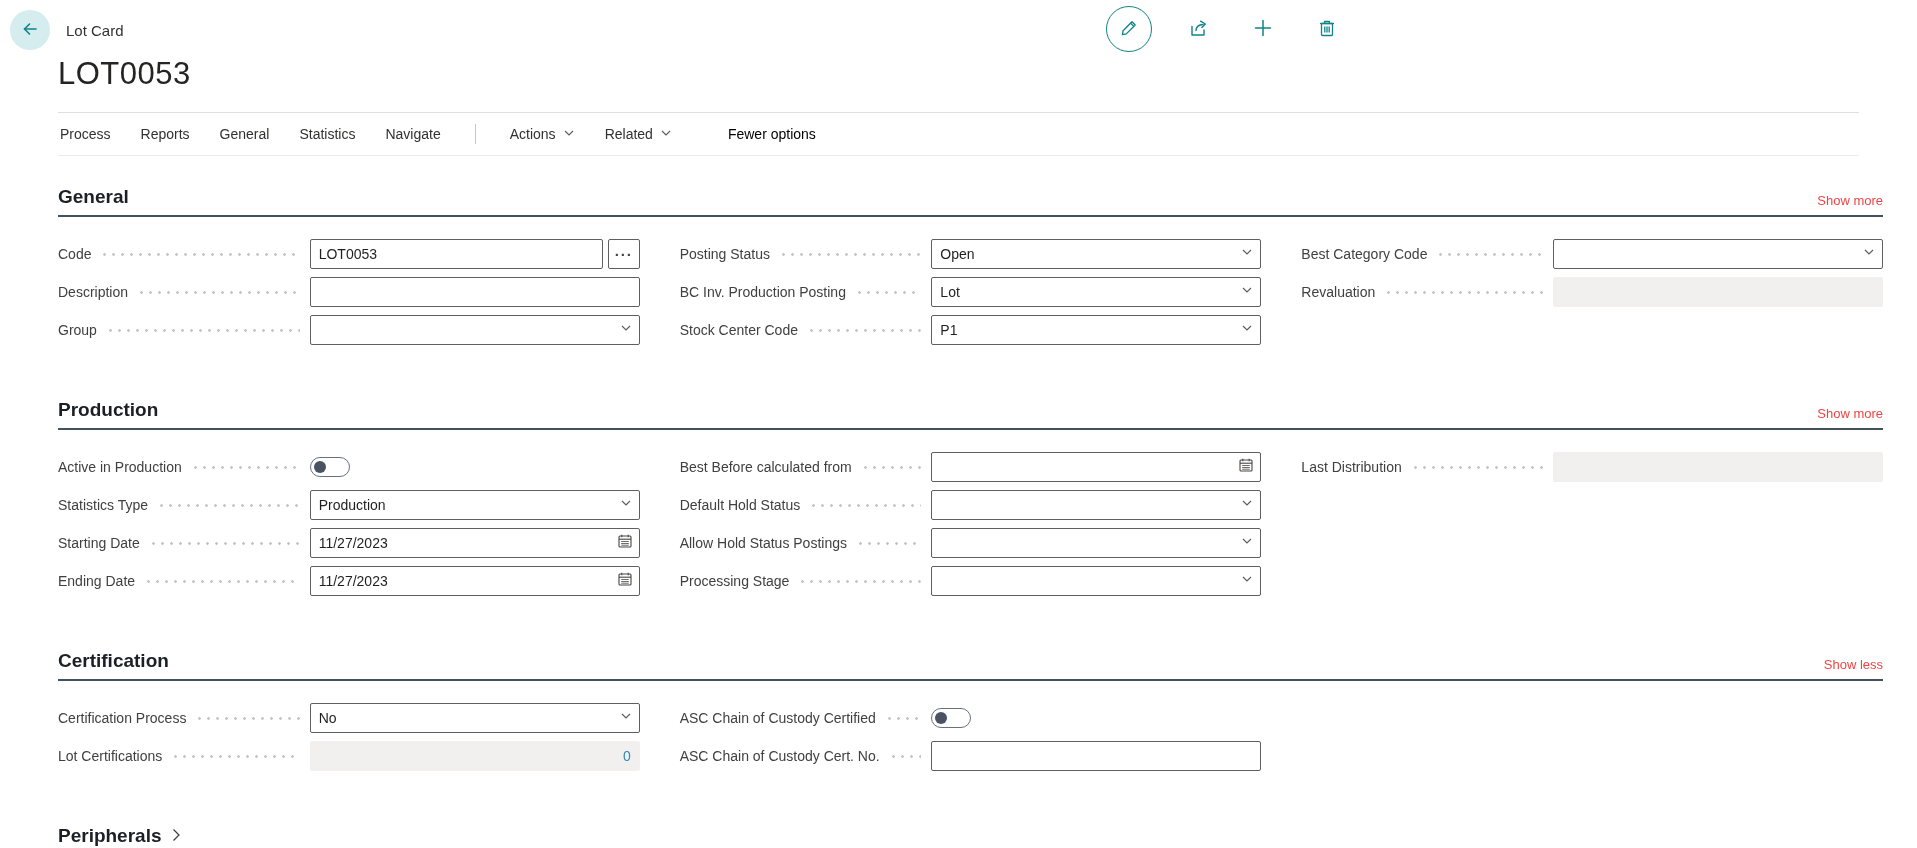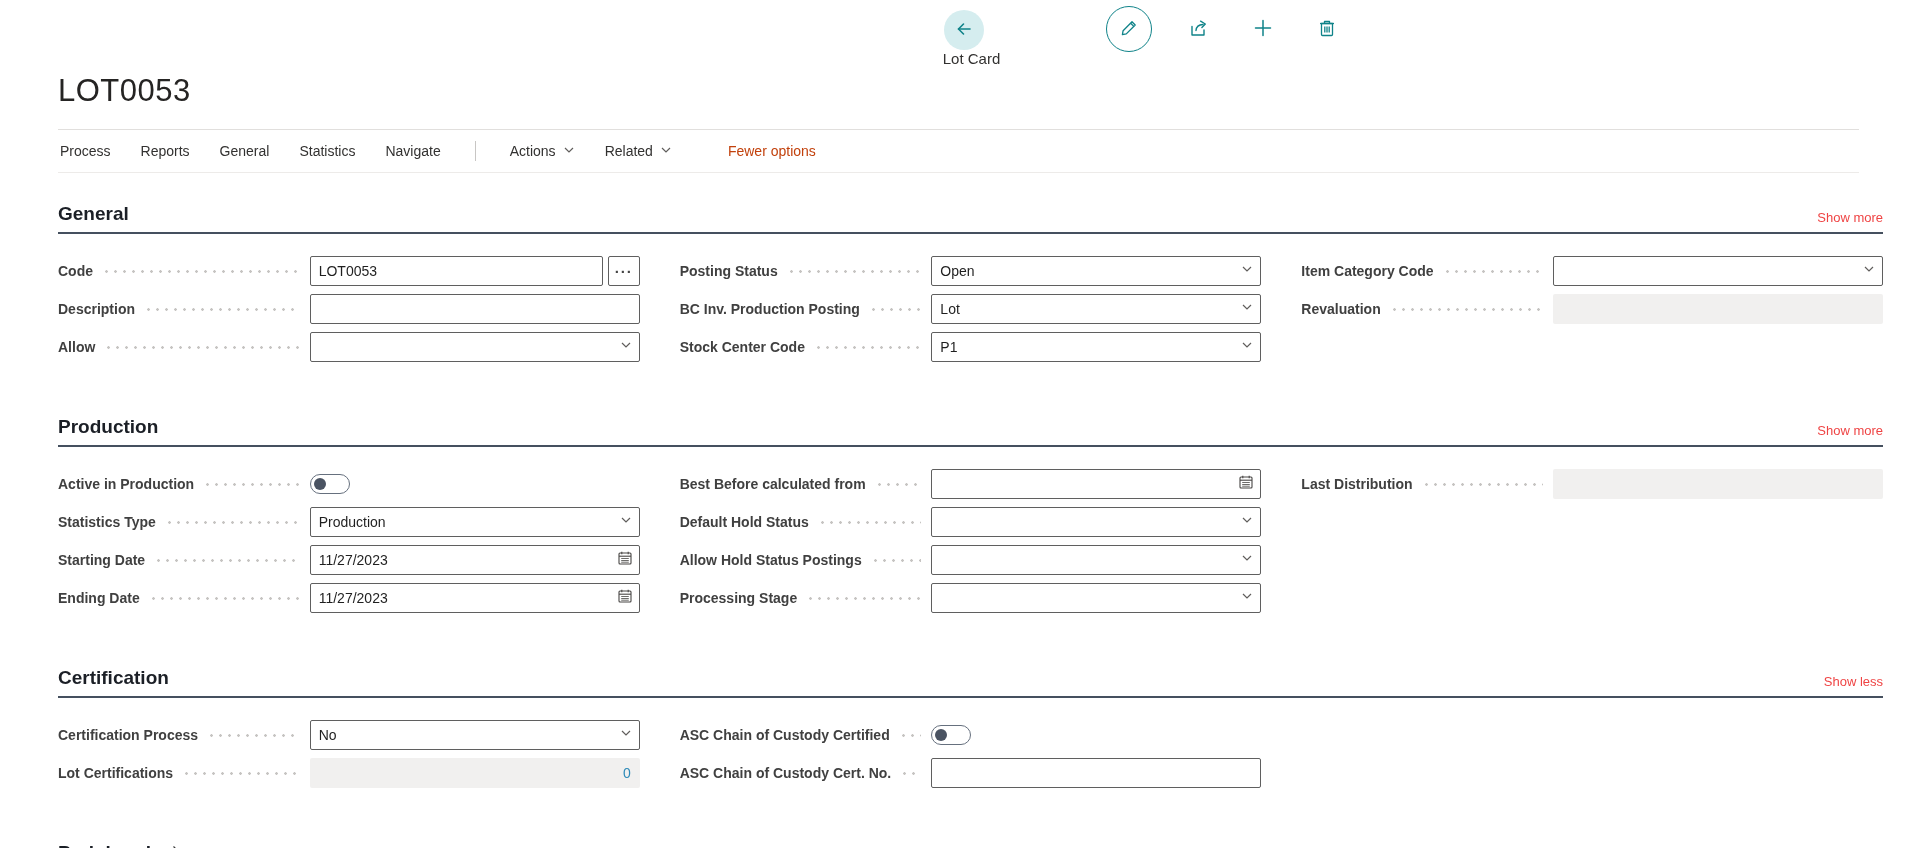--- a/index.html
+++ b/index.html
@@ -1,53 +1,53 @@
 <!DOCTYPE html>
 <html><head>
 <meta charset="utf-8">
 <style>
   * { margin:0; padding:0; box-sizing:border-box; }
   html,body { background:#fff; }
   body { font-family:"Liberation Sans", sans-serif; color:#323130; }
   .page { position:relative; width:1917px; height:848px; background:#fff; overflow:hidden; }
 
   
-  .topbar { display:flex; align-items:center; padding:10px 0 0 10px;flex-direction:column; }
+  .topbar { display:flex; align-items:center; padding:10px 0 0 10px; }
   .back-btn { width:40px; height:40px; border-radius:50%; border:none; background:#d5edef;
               display:flex; align-items:center; justify-content:center; cursor:pointer; }
   .caption { margin-left:16px; font-size:15px; color:#323130; }
 
   .header-actions { position:absolute; left:1106px; top:6px; display:flex; align-items:center; gap:30px; }
   .action-btn { background:none; border:none; cursor:pointer; display:flex; align-items:center; justify-content:center;
                 width:34px; height:34px; }
   .action-btn.circled { width:46px; height:46px; border:1px solid #0f8389; border-radius:50%; }
 
   
   .title { margin:6px 0 0 58px; font-size:31px; font-weight:300; color:#252423; letter-spacing:.5px; }
 
   
   .menubar { margin:20px 58px 0 58px; border-top:1px solid #e1dfdd; border-bottom:1px solid #edebe9;
              display:flex; align-items:center; gap:30px; padding:11px 2px; }
   .menu-item { font-size:14px; color:#323130; cursor:pointer; display:flex; align-items:center; gap:7px; white-space:nowrap; }
-  .menu-item.fewer { color:#c2410c; margin-left:26px; }
+  .menu-item.fewer { color:#000000; margin-left:26px; }
   .menu-divider { width:1px; height:20px; background:#c8c6c4; margin:0 4px; }
 
   
   .content { padding:0 34px 0 58px; }
   section { margin-top:30px; }
   section.gap-lg { margin-top:46px; }
   .sec-head { display:flex; justify-content:space-between; align-items:flex-end;
               border-bottom:2px solid #45505f; padding-bottom:7px; }
   .sec-title { font-size:19px; font-weight:600; color:#1b1f26; display:flex; align-items:center; gap:6px; }
   .more-link { font-size:13px; color:#ef4444; text-decoration:none; cursor:pointer; }
 
   .fields { display:flex; gap:40px; margin-top:22px; }
   .col { flex:1 1 0; min-width:0; }
   .frow { display:flex; align-items:center; height:30px; margin-bottom:8px; }
-  .flabel { font-size:14px; color:#404040; white-space:nowrap;font-weight:bold; }
+  .flabel { font-size:14px; color:#404040; white-space:nowrap; }
   .dots { flex:1 1 auto; height:9px; margin:0 10px 0 9px; align-self:center;
           background-image:radial-gradient(circle, #c6c4c2 1.2px, transparent 1.5px);
           background-size:9px 9px; background-repeat:repeat-x; background-position:0 center; }
   .ctrl { position:relative; flex:0 0 330px; width:330px; height:30px; }
 
   .tin { width:100%; height:30px; border:1px solid #5f5f5f; border-radius:2px; background:#fff;
          font-family:"Liberation Sans", sans-serif; font-size:14px; color:#1f1f1f; padding:0 8px; }
   .combo .tin, .datein .tin { padding-right:30px; }
   .caret-ic, .cal-ic { position:absolute; right:7px; top:50%; transform:translateY(-50%); pointer-events:auto; cursor:pointer; }
 
@@ -171,21 +171,21 @@
               <input class="tin" value="LOT0053" style="">
               <button class="assist"><span>···</span></button>
             </span>
           </div>
           <div class="frow">
             <span class="flabel">Description</span>
             <span class="dots"></span>
             <span class="ctrl"><input class="tin" value="" style=""></span>
           </div>
           <div class="frow">
-            <span class="flabel">Allow</span>
+            <span class="flabel">Group</span>
             <span class="dots"></span>
             <span class="ctrl combo">
               <input class="tin" value="" style="">
               <span class="caret-ic"><svg width="14" height="14" viewBox="0 0 14 14">
                     <path d="M3 5l4 4 4-4" fill="none" stroke="#605e5c" stroke-width="1.2"></path>
                   </svg></span>
             </span>
           </div>
         </div>
         <div class="col">
@@ -215,21 +215,21 @@
             <span class="ctrl combo">
               <input class="tin" value="P1" style="">
               <span class="caret-ic"><svg width="14" height="14" viewBox="0 0 14 14">
                     <path d="M3 5l4 4 4-4" fill="none" stroke="#605e5c" stroke-width="1.2"></path>
                   </svg></span>
             </span>
           </div>
         </div>
         <div class="col">
           <div class="frow">
-            <span class="flabel">Item Category Code</span>
+            <span class="flabel">Best Category Code</span>
             <span class="dots"></span>
             <span class="ctrl combo">
               <input class="tin" value="" style="">
               <span class="caret-ic"><svg width="14" height="14" viewBox="0 0 14 14">
                     <path d="M3 5l4 4 4-4" fill="none" stroke="#605e5c" stroke-width="1.2"></path>
                   </svg></span>
             </span>
           </div>
           <div class="frow">
             <span class="flabel">Revaluation</span>

